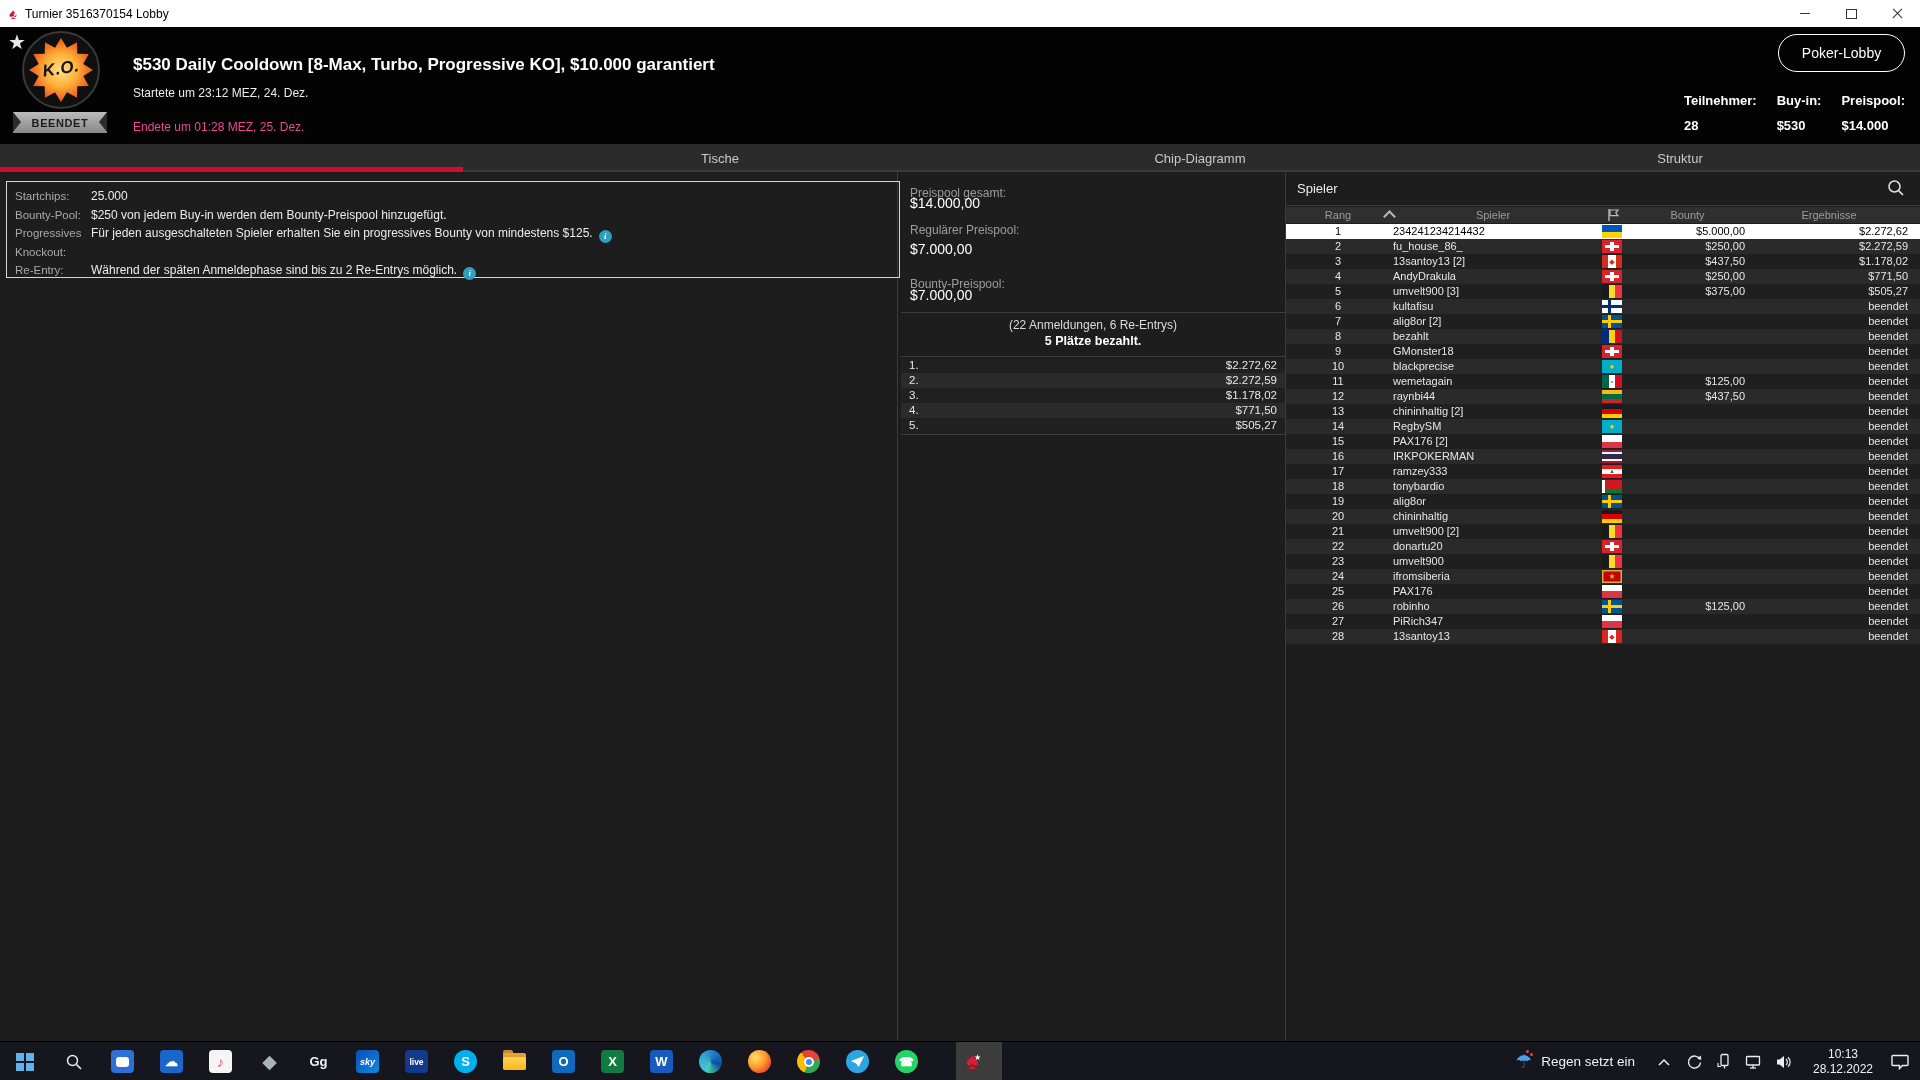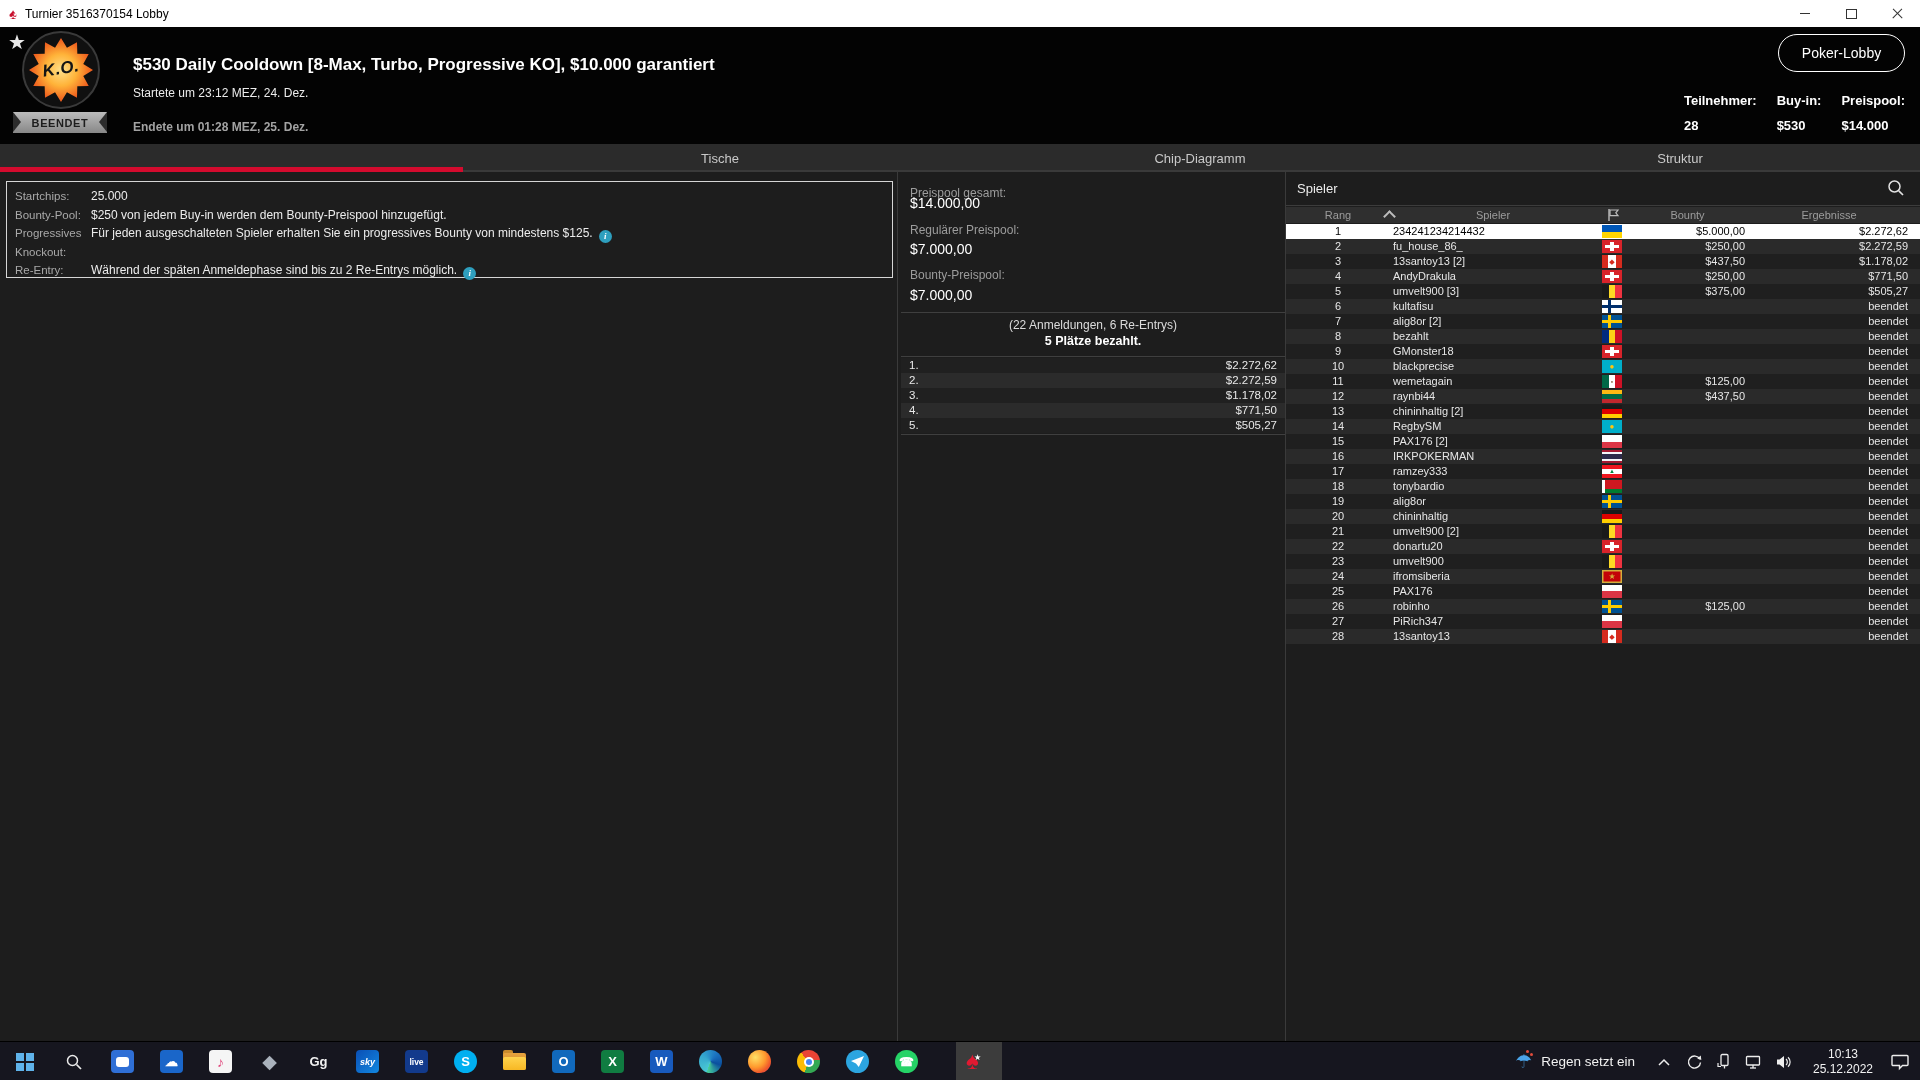--- a/index.html
+++ b/index.html
@@ -28,40 +28,40 @@
   #ko-text{position:absolute;left:0;top:26px;width:74px;text-align:center;font-weight:bold;
            font-style:italic;font-size:17px;color:#151515;transform:rotate(-9deg);letter-spacing:.5px;}
   #badge{position:absolute;left:13px;top:85px;width:94px;height:21px;
          background:linear-gradient(180deg,#bcbcbc,#878787);display:flex;align-items:center;
          justify-content:center;font-size:11px;font-weight:bold;color:#1d1d1d;letter-spacing:.6px;}
   #badge i,#badge b{position:absolute;top:0;width:0;height:0;border-top:10.5px solid transparent;border-bottom:10.5px solid transparent;}
   #badge i{left:0;border-left:8px solid #2c2c2c;}
   #badge b{right:0;border-right:8px solid #2c2c2c;}
   #h-title{position:absolute;left:133px;top:28px;font-size:17px;font-weight:bold;}
   #h-start{position:absolute;left:133px;top:59px;font-size:12px;color:#ececec;}
-  #h-end{position:absolute;left:133px;top:93px;font-size:12px;color:#a3a3a3;font-weight:bold;}
+  #h-end{position:absolute;left:133px;top:93px;font-size:12px;color:#ec4899;}
   #lobby-btn{position:absolute;right:15px;top:7px;width:127px;height:38px;border:1.5px solid #fff;
              border-radius:20px;display:flex;align-items:center;justify-content:center;
              font-size:14px;color:#fff;background:transparent;cursor:pointer;}
   #h-stats{position:absolute;right:15px;top:66px;display:flex;gap:20px;text-align:left;}
   .stat-col .sl{font-size:13px;font-weight:bold;color:#fff;}
   .stat-col .sv{font-size:13px;font-weight:bold;color:#fff;margin-top:10px;}
   
   #tabbar{position:absolute;left:0;top:144px;width:1920px;height:28px;background:#2b2b2b;}
   .tab{position:absolute;top:0;height:28px;width:480px;display:flex;align-items:center;
        justify-content:center;font-size:13px;color:#c9c9c9;cursor:pointer;}
   .tab.active{color:#fff;font-weight:bold;}
   #tab-line{position:absolute;left:0;top:170px;width:1920px;height:2px;background:#3a3a3a;}
   #tab-underline{position:absolute;left:0;top:167px;width:463px;height:5px;background:#d40b2e;}
   
   #content{position:absolute;left:0;top:172px;width:1920px;height:869px;background:#1d1d1d;}
   .vdiv{position:absolute;top:0;width:1px;height:869px;background:#3a3a3a;}
   
   #details-box{position:absolute;left:6px;top:9px;width:873px;height:84px;border:1px solid #d6d6d6;
-               padding:5px 4px 6px 8px;}
+               padding:5px 11px 6px 8px;}
   .d-row{display:flex;font-size:12px;line-height:18.5px;}
   .d-label{width:76px;color:#a9a9a9;font-size:11.5px;flex-shrink:0;}
   .d-text{color:#ececec;}
   .info-i{display:inline-block;width:13px;height:13px;border-radius:50%;background:#2e9fbe;
           color:#fff;font-size:9px;font-weight:bold;font-style:italic;text-align:center;
           line-height:13px;margin-left:6px;vertical-align:-2px;font-family:"Liberation Serif",serif;}
   
   #mid{position:absolute;left:901px;top:0;width:384px;height:869px;}
   .p-label{position:absolute;left:9px;font-size:12px;color:#9c9c9c;}
   .p-value{position:absolute;left:9px;font-size:14px;color:#fff;}
@@ -215,21 +215,21 @@
           <span class="d-label">Re-Entry:</span>
           <span class="d-text">Während der späten Anmeldephase sind bis zu 2 Re-Entrys möglich.<span class="info-i">i</span></span>
         </div>
       </div>
 
     <div id="mid">
       <div class="p-label" style="top:14px">Preispool gesamt:</div>
       <div class="p-value" style="top:23px">$14.000,00</div>
       <div class="p-label" style="top:51px">Regulärer Preispool:</div>
       <div class="p-value" style="top:69px">$7.000,00</div>
-      <div class="p-label" style="top:96px">Bounty-Preispool:</div>
+      <div class="p-label" style="top:105px">Bounty-Preispool:</div>
       <div class="p-value" style="top:115px">$7.000,00</div>
       <div class="hdiv" style="top:140px"></div>
       <div id="regs">(22 Anmeldungen, 6 Re-Entrys)</div>
       <div id="paid">5 Plätze bezahlt.</div>
       <div class="hdiv" style="top:184px"></div>
       <div id="payout-list">
           <div class="pay-row">
             <span class="pay-place">1.</span>
             <span class="pay-amt">$2.272,62</span>
           </div>
@@ -634,21 +634,21 @@
       </div>
       <div class="tray-ic">
         <svg class="ic" width="18" height="16" viewBox="0 0 18 16">
           <path d="M2 5.5 h2.5 L9 2 v12 L4.5 10.5 H2 z" fill="#ededed"></path>
           <path d="M11 5 a4 4 0 0 1 0 6" fill="none" stroke="#ededed" stroke-width="1.2"></path>
           <path d="M13 3.2 a6.5 6.5 0 0 1 0 9.6" fill="none" stroke="#ededed" stroke-width="1.2"></path>
         </svg>
       </div>
       <div id="clock">
         <div>10:13</div>
-        <div>25.12.2022</div>
+        <div>28.12.2022</div>
       </div>
       <div class="tray-ic" style="margin-right:8px">
         <svg class="ic" width="20" height="19" viewBox="0 0 20 19">
           <path d="M3 3.5 h14 a1 1 0 0 1 1 1 v8 a1 1 0 0 1 -1 1 h-4.5 l-3 3 v-3 H3 a1 1 0 0 1 -1 -1 v-8 a1 1 0 0 1 1 -1 z" fill="none" stroke="#ededed" stroke-width="1.4"></path>
         </svg>
       </div>
     </div>
   </div>
 </div>
 

